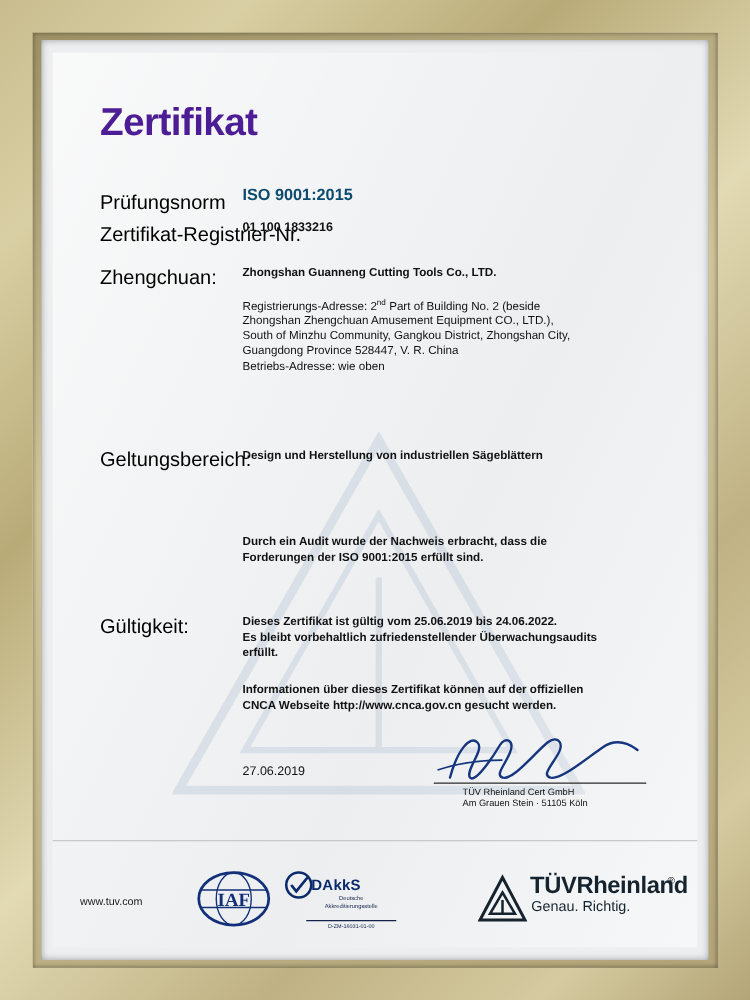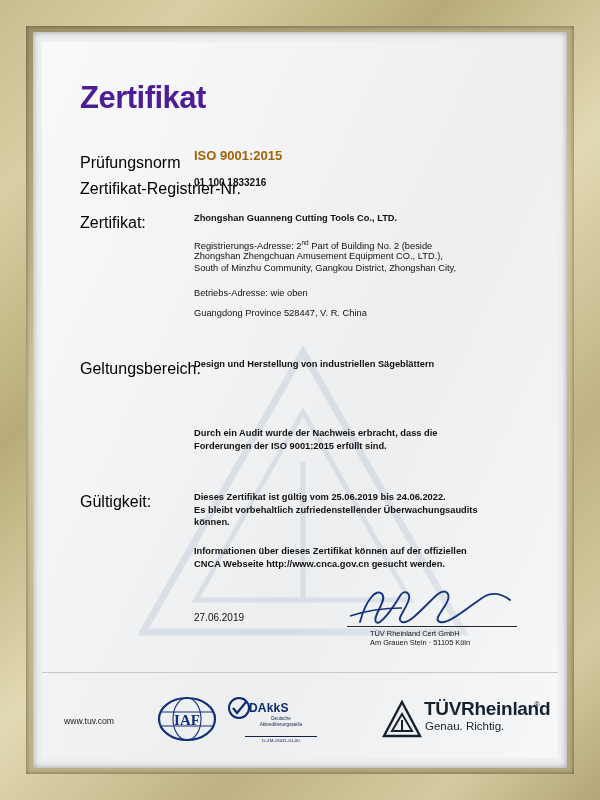--- a/index.html
+++ b/index.html
@@ -83,21 +83,21 @@
     font-size: 31px;
     font-weight: bold;
     color: #4c1d95;
     letter-spacing: -0.5px;
   }
 
   .row { position: absolute; }
   .val-strong {
     font-size: 13px;
     font-weight: bold;
-    color: #a16207;
+    color: #0c4a6e;
   }
   .val-mid {
     font-size: 10px;
     font-weight: bold;
     color: #111;
   }
   .val {
     font-size: 9.3px;
     color: #111;
     line-height: 12.4px;
@@ -262,38 +262,38 @@
     <div class="content">
 
       <div class="title">Zertifikat</div>
 
       <div class="row col-label" style="top:112px;">Prüfungsnorm</div>
       <div class="row col-value val-strong" style="top:106px;">ISO 9001:2015</div>
 
       <div class="row col-label" style="top:138px;">Zertifikat-Registrier-Nr.</div>
       <div class="row col-value val-mid" style="top:135px;">01 100 1833216</div>
 
-      <div class="row col-label" style="top:172px;">Zertifikat:</div>
+      <div class="row col-label" style="top:172px;">Zhengchuan:</div>
       <div class="row col-value val-b" style="top:170px;">Zhongshan Guanneng Cutting Tools Co., LTD.</div>
       <div class="row col-value val" style="top:195px;">Registrierungs-Adresse: 2<sup>nd</sup> Part of Building No. 2 (beside</div>
       <div class="row col-value val" style="top:208px;">Zhongshan Zhengchuan Amusement Equipment CO., LTD.),</div>
       <div class="row col-value val" style="top:220px;">South of Minzhu Community, Gangkou District, Zhongshan City,</div>
-      <div class="row col-value val" style="top:232px;margin-top:33px;">Guangdong Province 528447, V. R. China</div>
+      <div class="row col-value val" style="top:232px;">Guangdong Province 528447, V. R. China</div>
       <div class="row col-value val" style="top:245px;">Betriebs-Adresse: wie oben</div>
 
       <div class="row col-label" style="top:318px;">Geltungsbereich:</div>
       <div class="row col-value val-b" style="top:316px;">Design und Herstellung von industriellen Sägeblättern</div>
 
       <div class="row col-value val-b" style="top:385px;">Durch ein Audit wurde der Nachweis erbracht, dass die</div>
       <div class="row col-value val-b" style="top:398px;">Forderungen der ISO 9001:2015 erfüllt sind.</div>
 
       <div class="row col-label" style="top:451px;">Gültigkeit:</div>
       <div class="row col-value val-b" style="top:449px;">Dieses Zertifikat ist gültig vom 25.06.2019 bis 24.06.2022.</div>
       <div class="row col-value val-b" style="top:462px;">Es bleibt vorbehaltlich zufriedenstellender Überwachungsaudits</div>
-      <div class="row col-value val-b" style="top:474px;">können.</div>
+      <div class="row col-value val-b" style="top:474px;">erfüllt.</div>
 
       <div class="row col-value val-b" style="top:503px;">Informationen über dieses Zertifikat können auf der offiziellen</div>
       <div class="row col-value val-b" style="top:516px;">CNCA Webseite http://www.cnca.gov.cn gesucht werden.</div>
 
       <div class="sig-date">27.06.2019</div>
 
       <div class="sig-wrap">
         <svg width="180" height="50">
           <path d="M18 40 C24 18, 34 6, 40 12 C46 18, 30 34, 34 40 C38 45, 52 24, 58 14 C62 7, 70 10, 66 20 C62 30, 54 38, 60 40 C68 43, 86 20, 96 12 C104 6, 110 12, 104 22 C98 32, 92 38, 98 40 C106 43, 128 24, 140 16 C150 9, 160 12, 168 18" stroke="#15357e" stroke-width="1.9" fill="none" stroke-linecap="round"></path>
           <path d="M8 34 C20 30, 40 26, 60 26" stroke="#15357e" stroke-width="1.4" fill="none"></path>

